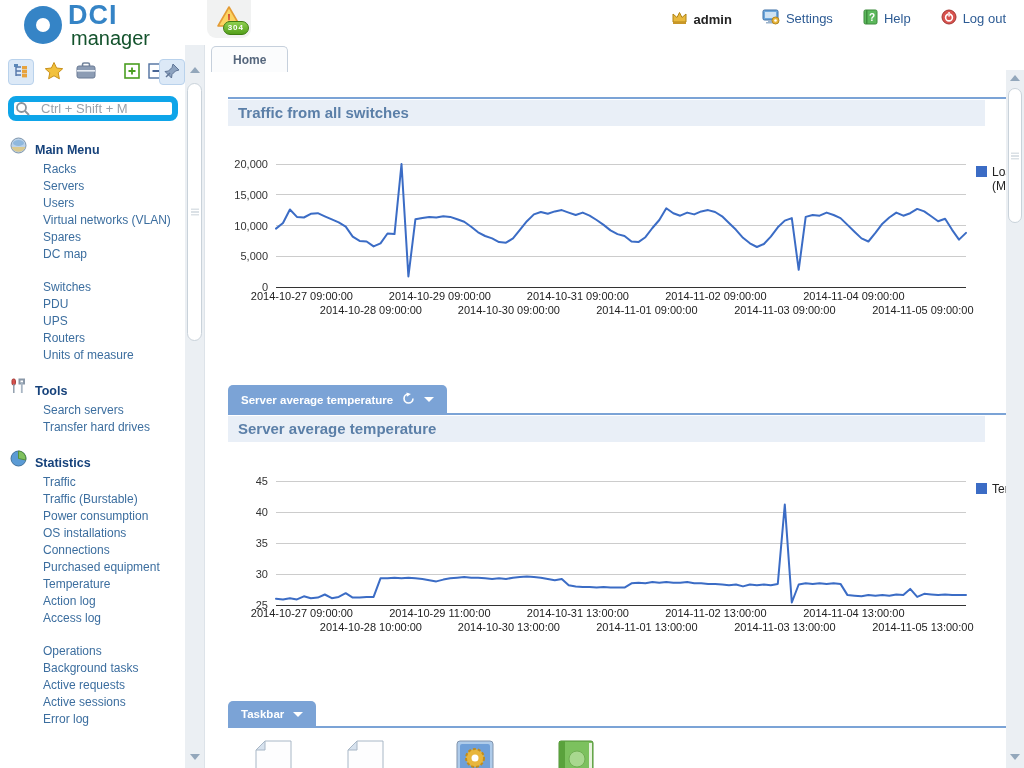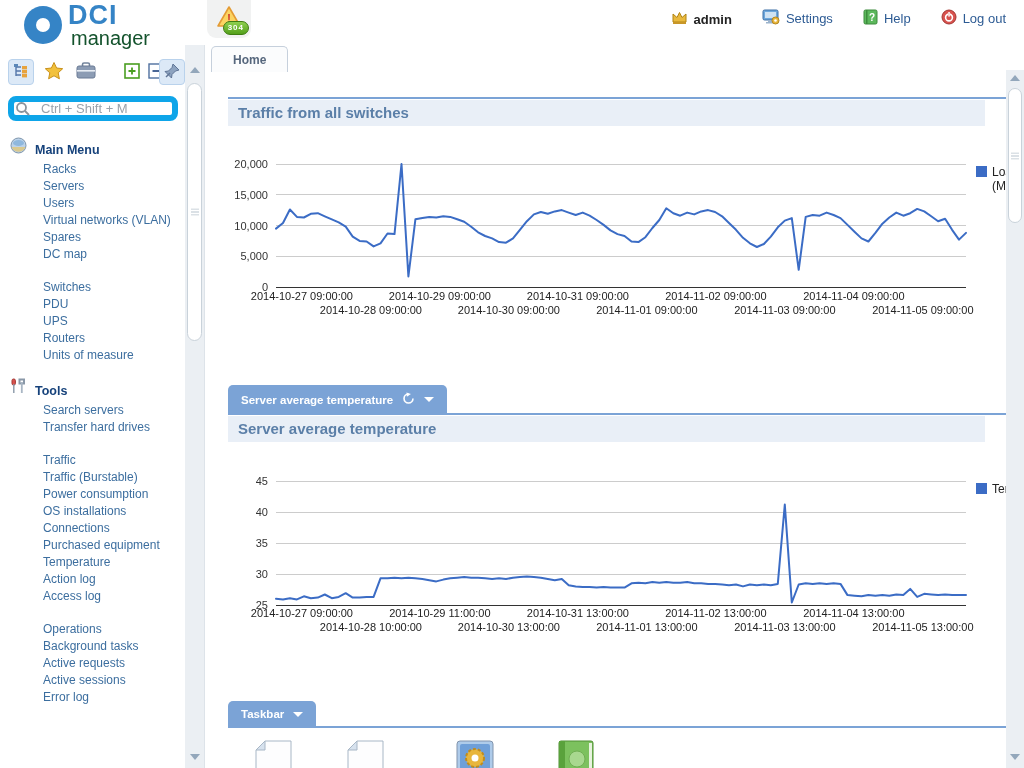--- a/index.html
+++ b/index.html
@@ -217,20 +217,27 @@
               <rect x="10.9" y="4" width="1.8" height="11" fill="#a9b6c4"></rect>
             </svg></span>
           <b>Tools</b>
         </div>
         <ul class="mitems">
           <li>Search servers</li>
           <li>Transfer hard drives</li>
         </ul>
       </div>
       <div class="msection">
+        <div class="mhead">
+          <span><svg width="17" height="17">
+              <circle cx="8.5" cy="8.5" r="7.5" fill="#5b9bd5" stroke="#41719c"></circle>
+              <path d="M8.5 8.5 L8.5 1 A7.5 7.5 0 0 1 15.7 10 Z" fill="#7fc15e" stroke="#558f3c"></path>
+            </svg></span>
+          <b>Statistics</b>
+        </div>
         <ul class="mitems">
           <li>Traffic</li>
           <li>Traffic (Burstable)</li>
           <li>Power consumption</li>
           <li>OS installations</li>
           <li>Connections</li>
           <li>Purchased equipment</li>
           <li>Temperature</li>
           <li>Action log</li>
           <li>Access log</li>

